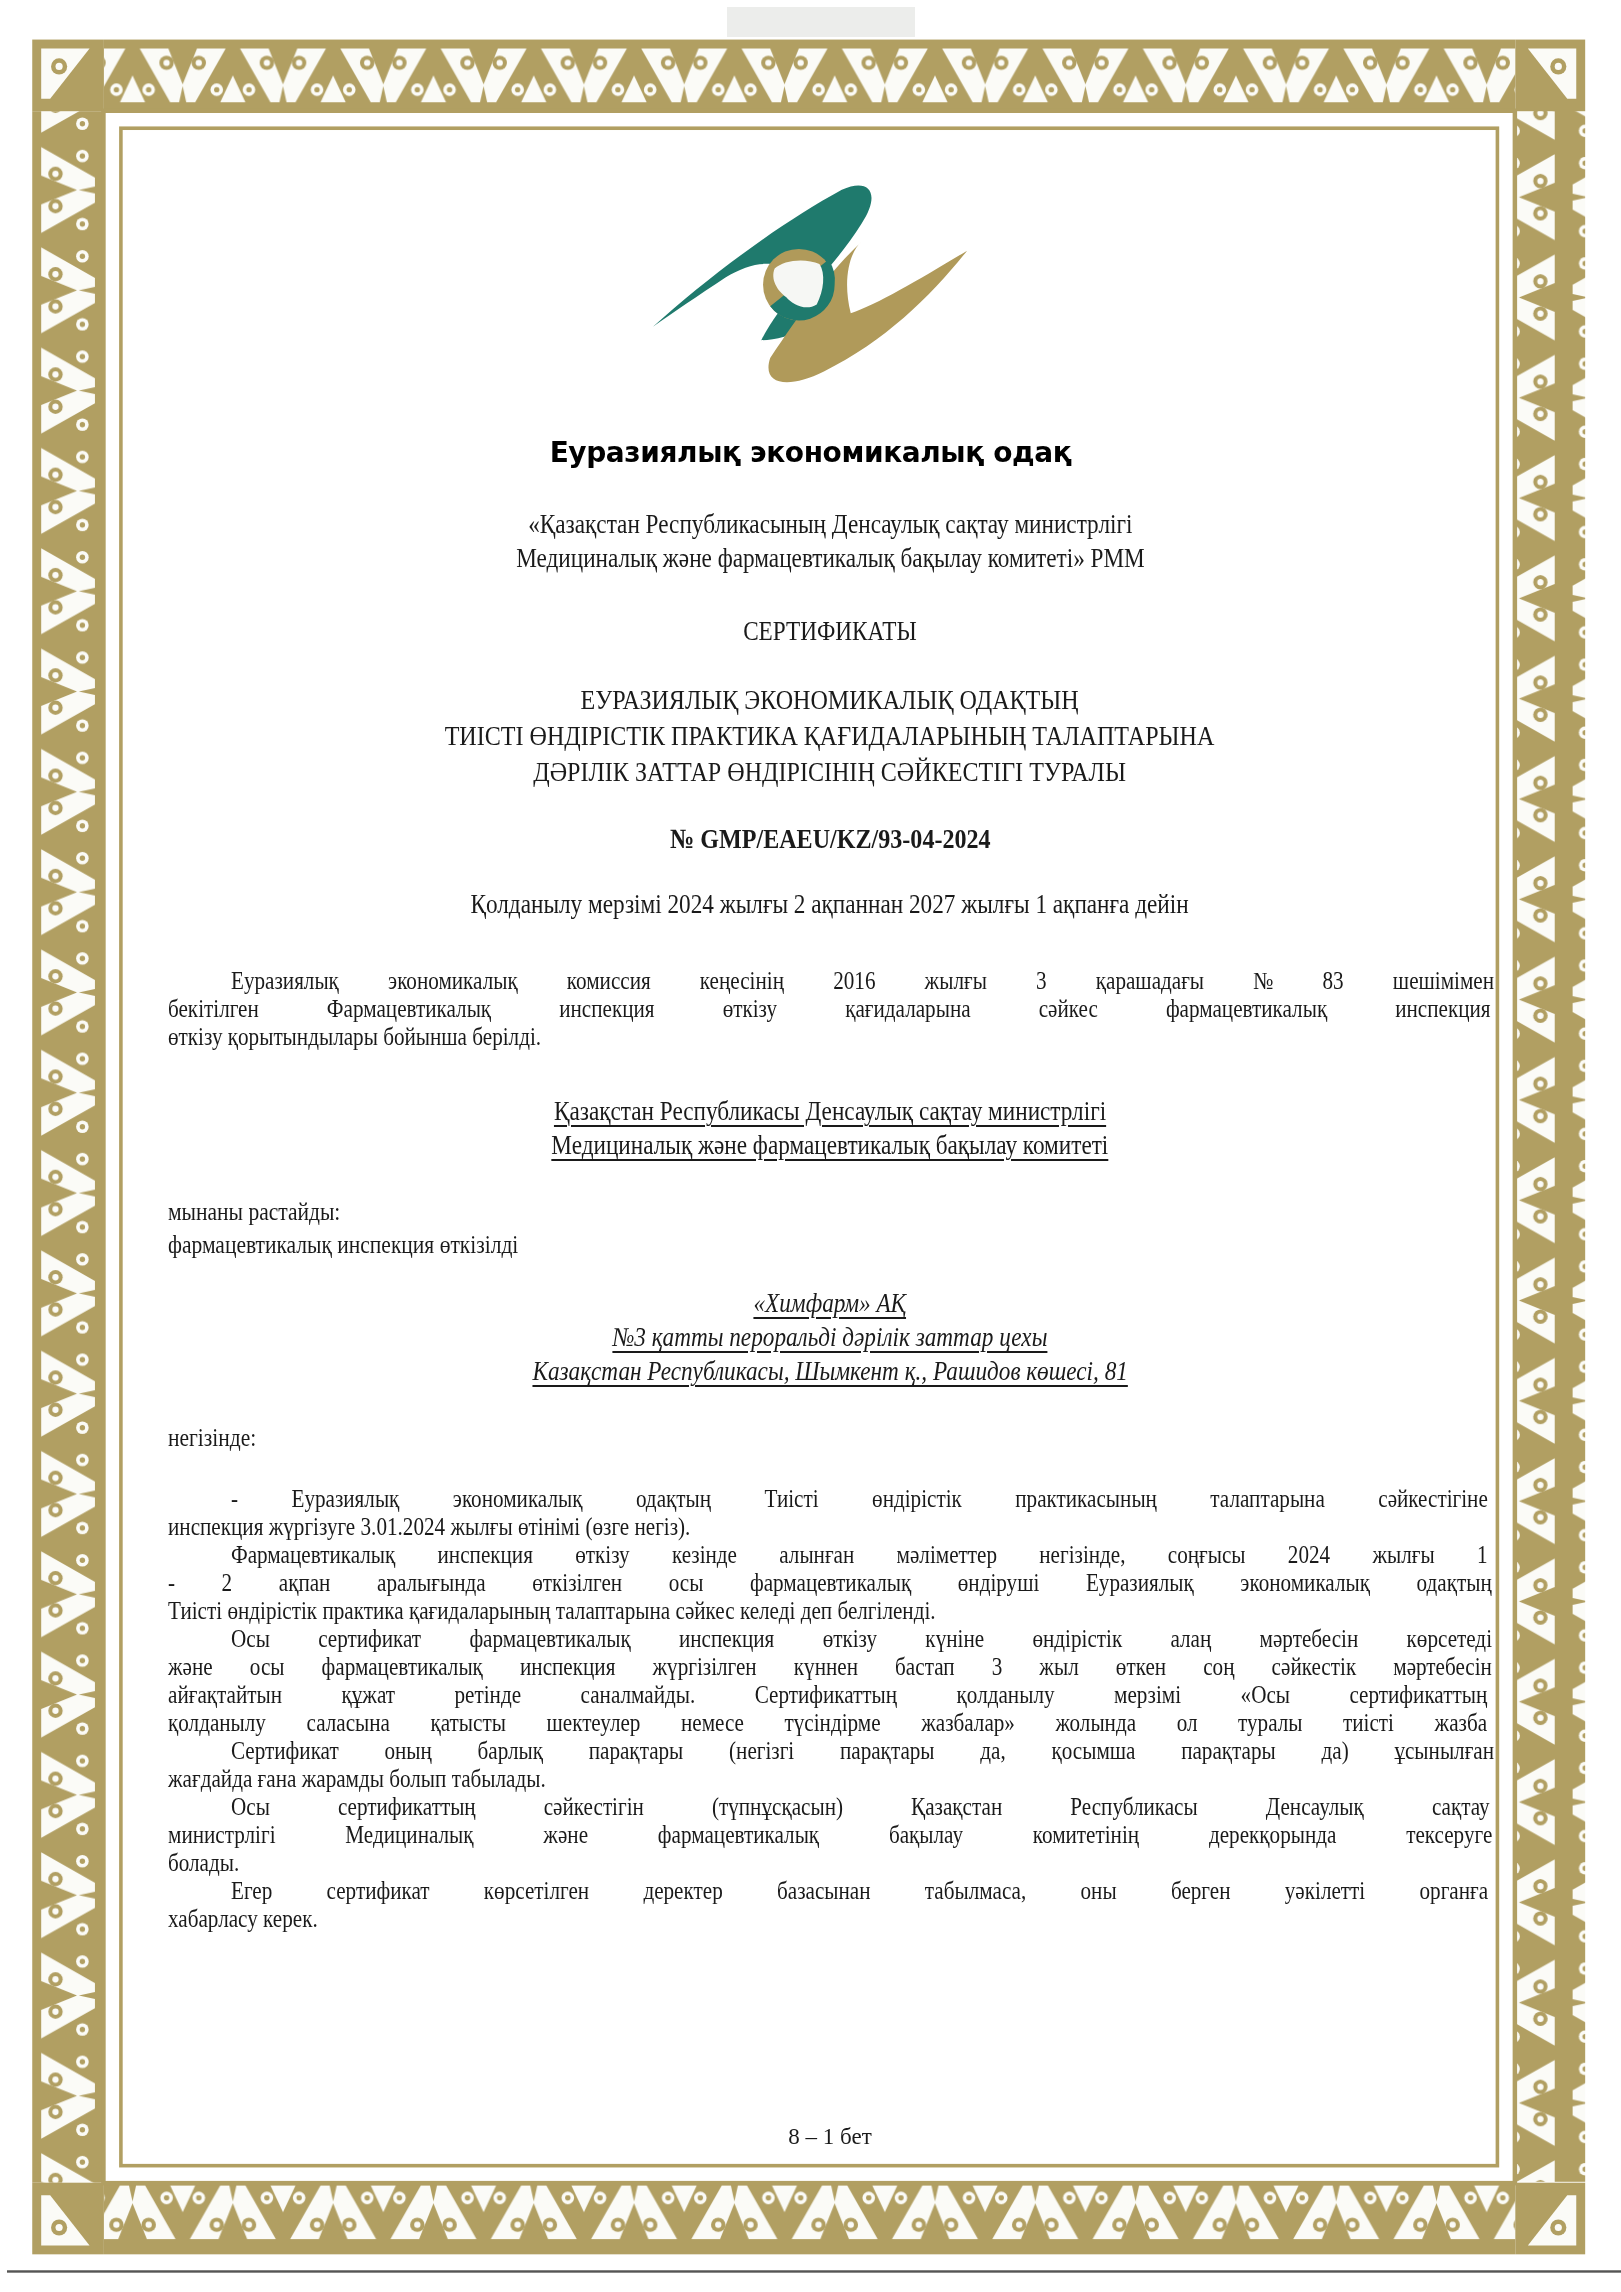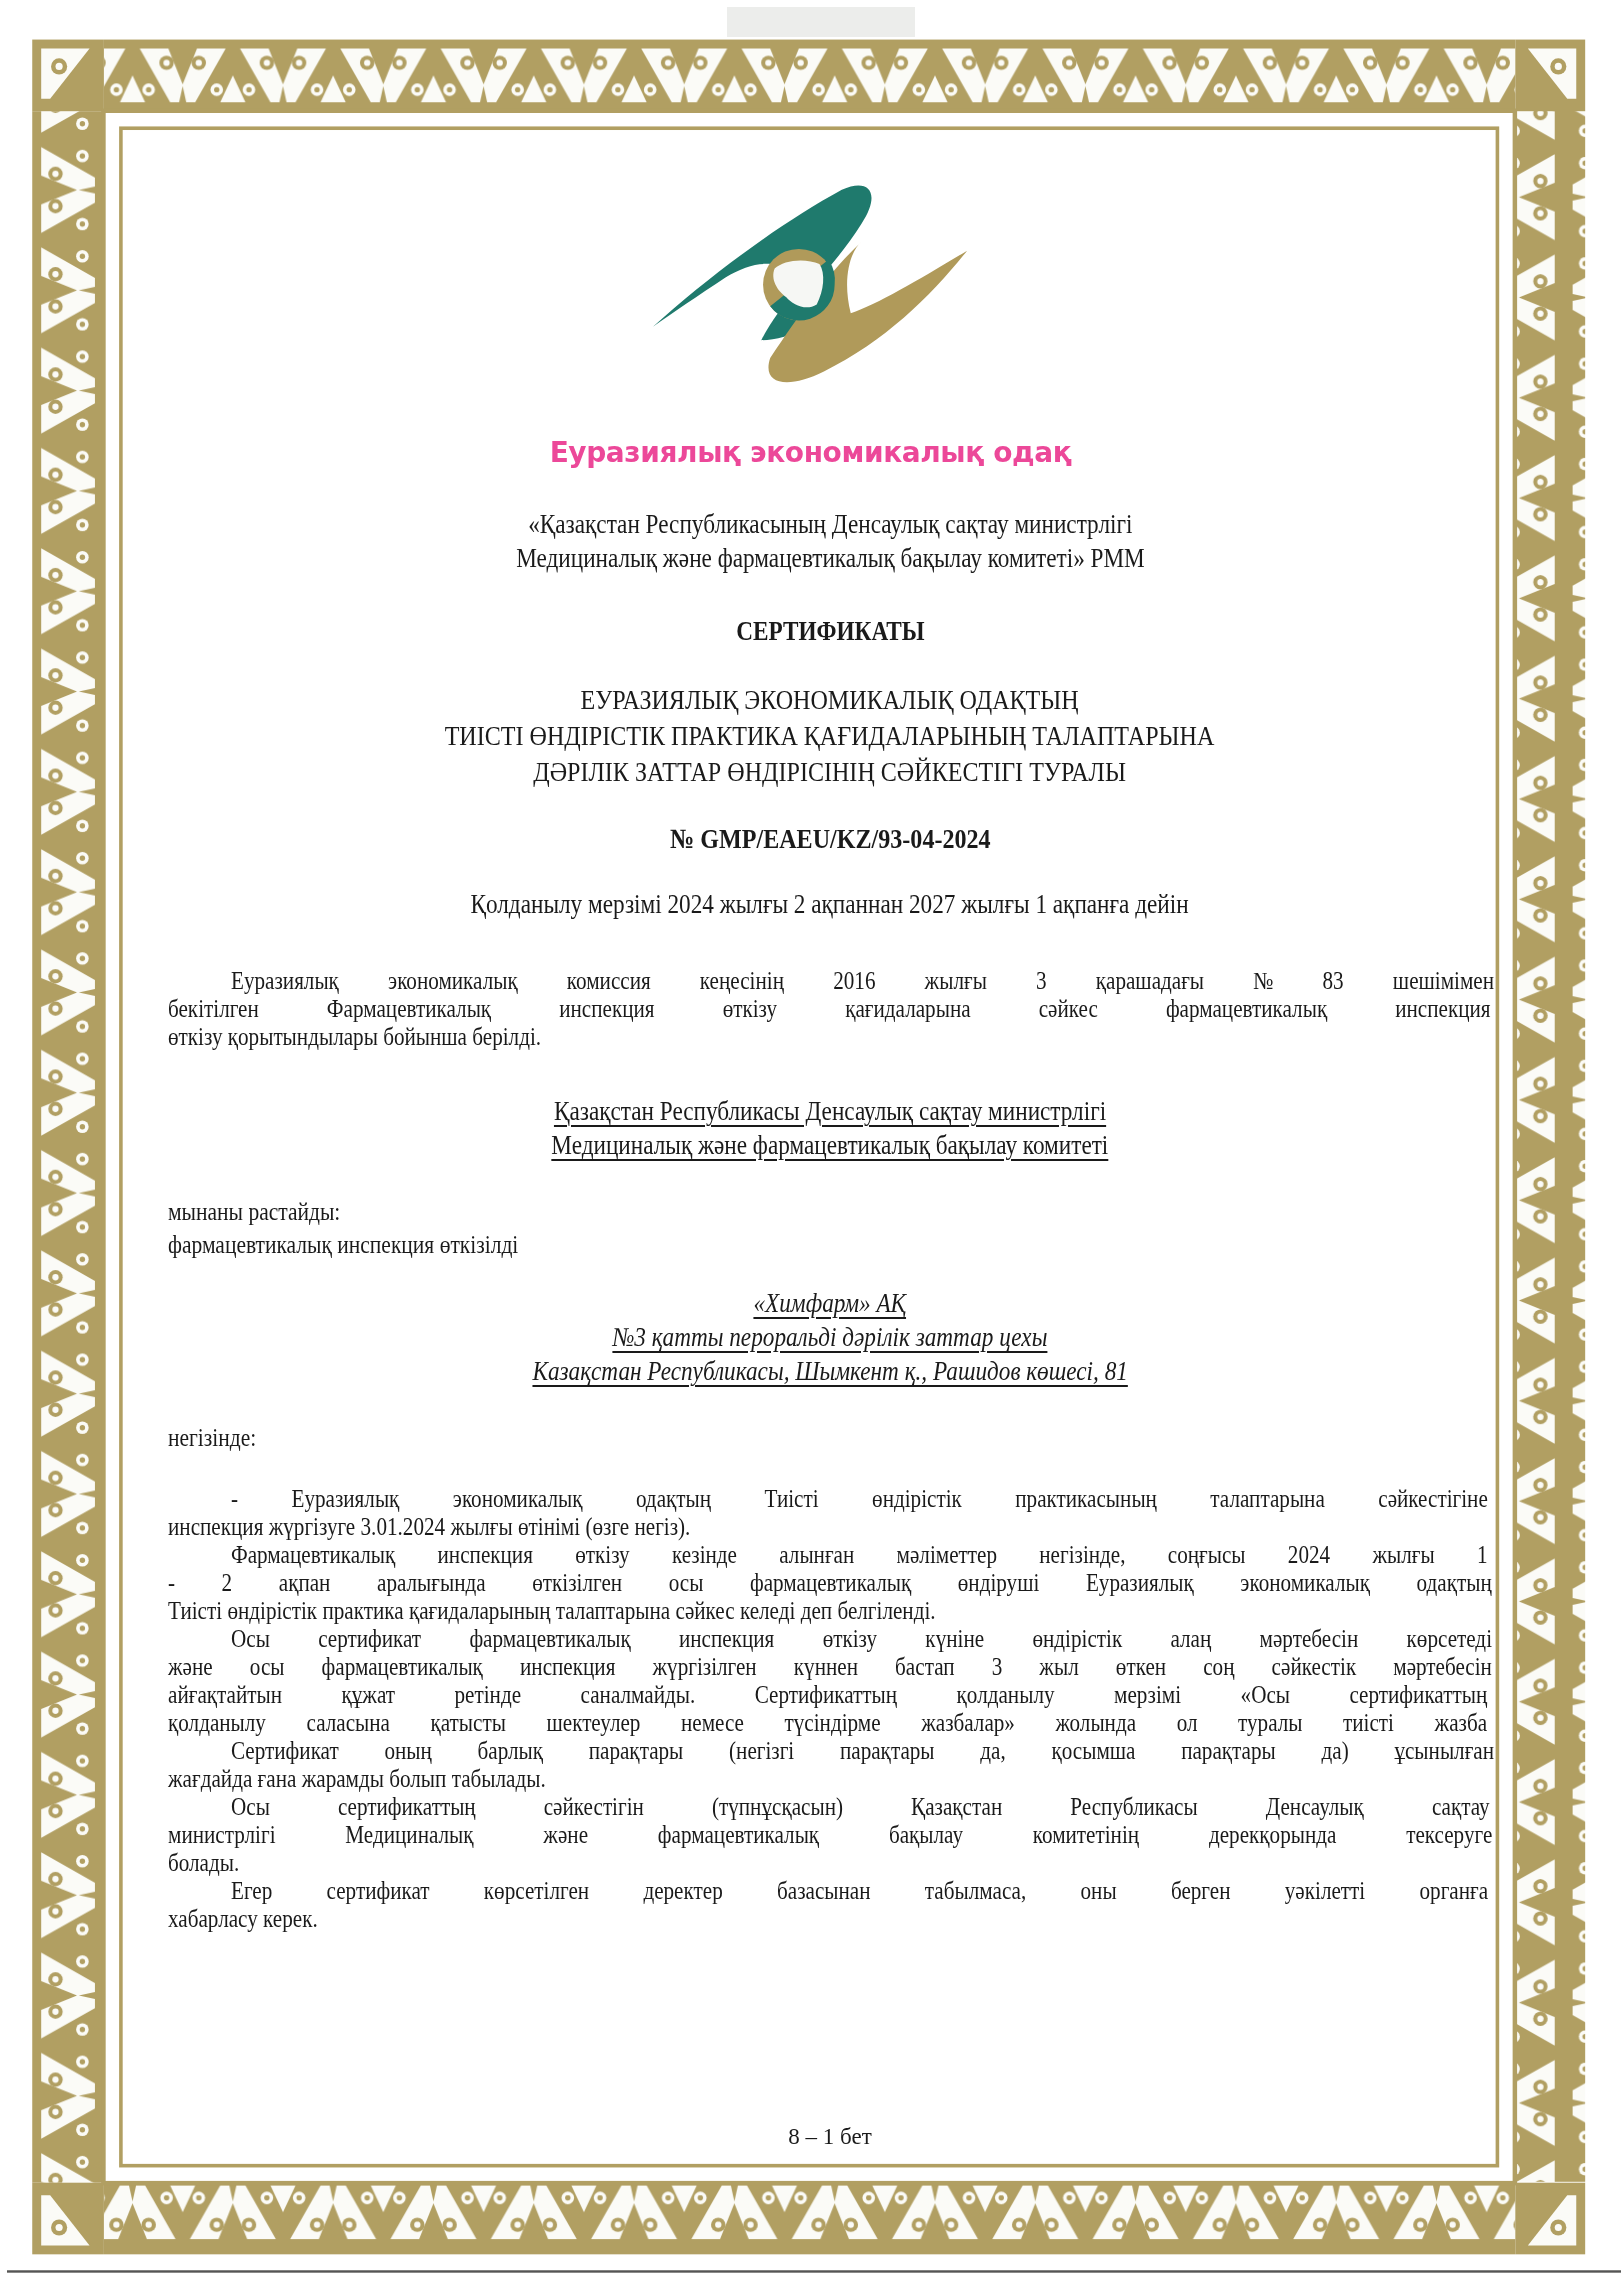--- a/index.html
+++ b/index.html
@@ -15,28 +15,28 @@
   
   .frame-svg { position: absolute; left: 0; top: 0; }
 
   
   .content { position: absolute; left: 168px; top: 0; width: 1324px; }
 
   .logo { position: absolute; left: 627px; top: 170px; width: 358px; height: 224px; }
 
   .org-name { position: absolute; left: 0; width: 100%; top: 436px; text-align: center;
               font-family: "DejaVu Sans", "Liberation Sans", sans-serif; font-weight: bold;
-              color: #ec4899; font-size: 28px; letter-spacing: -0.4px; }
+              color: #000000; font-size: 28px; letter-spacing: -0.4px; }
 
   .cond { display: inline-block; transform: scaleX(0.86); transform-origin: center top; white-space: nowrap; }
   .cond-left { display: inline-block; transform: scaleX(0.86); transform-origin: left top; white-space: nowrap; }
 
   .center-block { position: absolute; left: 0; width: 100%; text-align: center; font-size: 27px; line-height: 34px; }
   .issuer { top: 507px; }
-  .cert-title { top: 614px; font-weight: bold; font-size: 27px; }
+  .cert-title { top: 614px; font-weight: normal; font-size: 27px; }
   .cert-subject { top: 682px; font-size: 28px; line-height: 36px; }
   .cert-number { top: 822px; font-weight: bold; font-size: 28px; text-align: center; }
   .validity { top: 887px; font-size: 27px; }
 
   .para-block { position: absolute; left: 0; width: 1324px; font-size: 24.6px; line-height: 28px; }
   .line { display: block; height: 28px; white-space: nowrap; position: relative; }
   .line .fill { display: inline-block; transform-origin: left top; white-space: nowrap; }
   .indent { padding-left: 63px; }
 
   .authority { position: absolute; left: 0; width: 100%; top: 1094px; font-size: 27px; line-height: 34px; }

